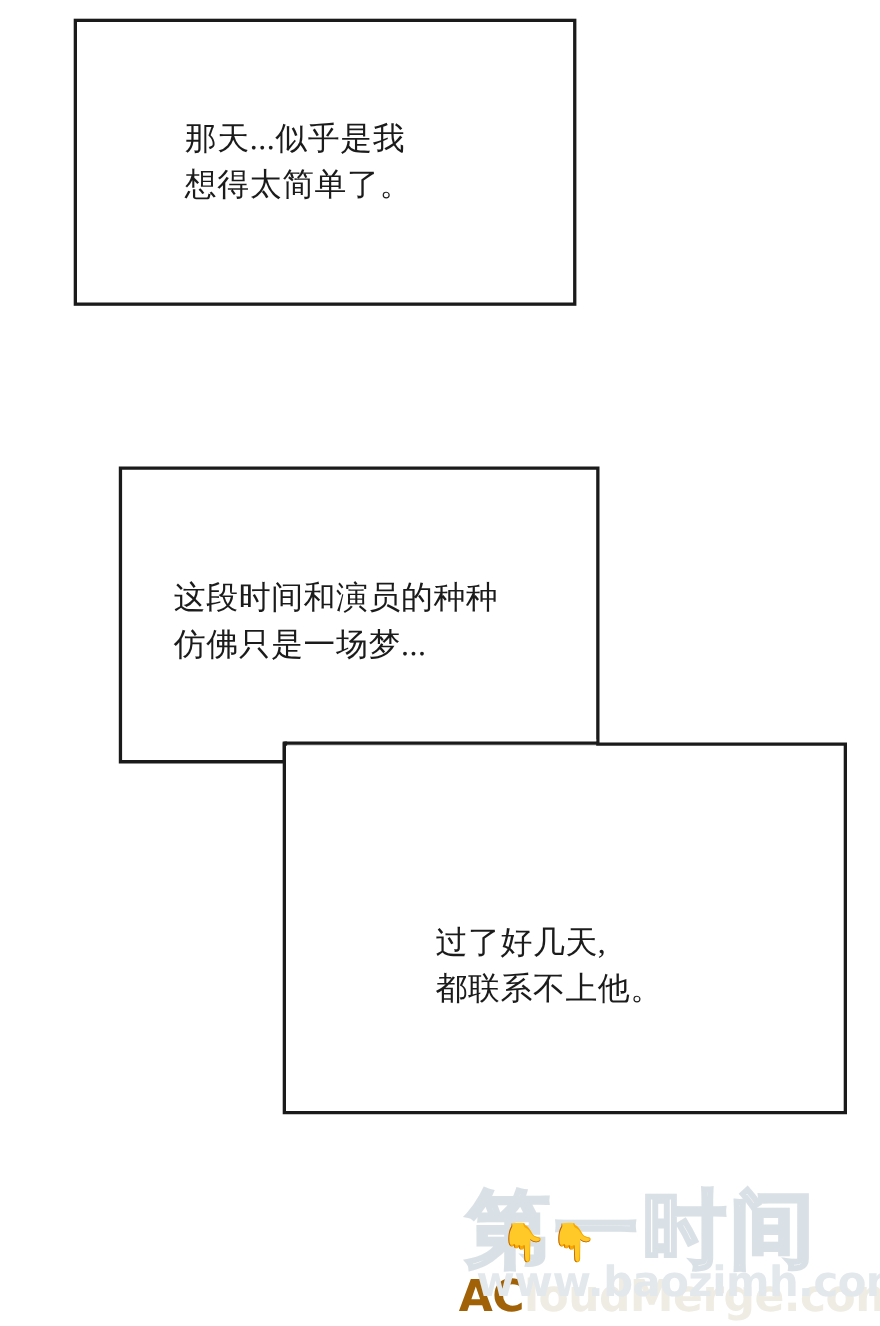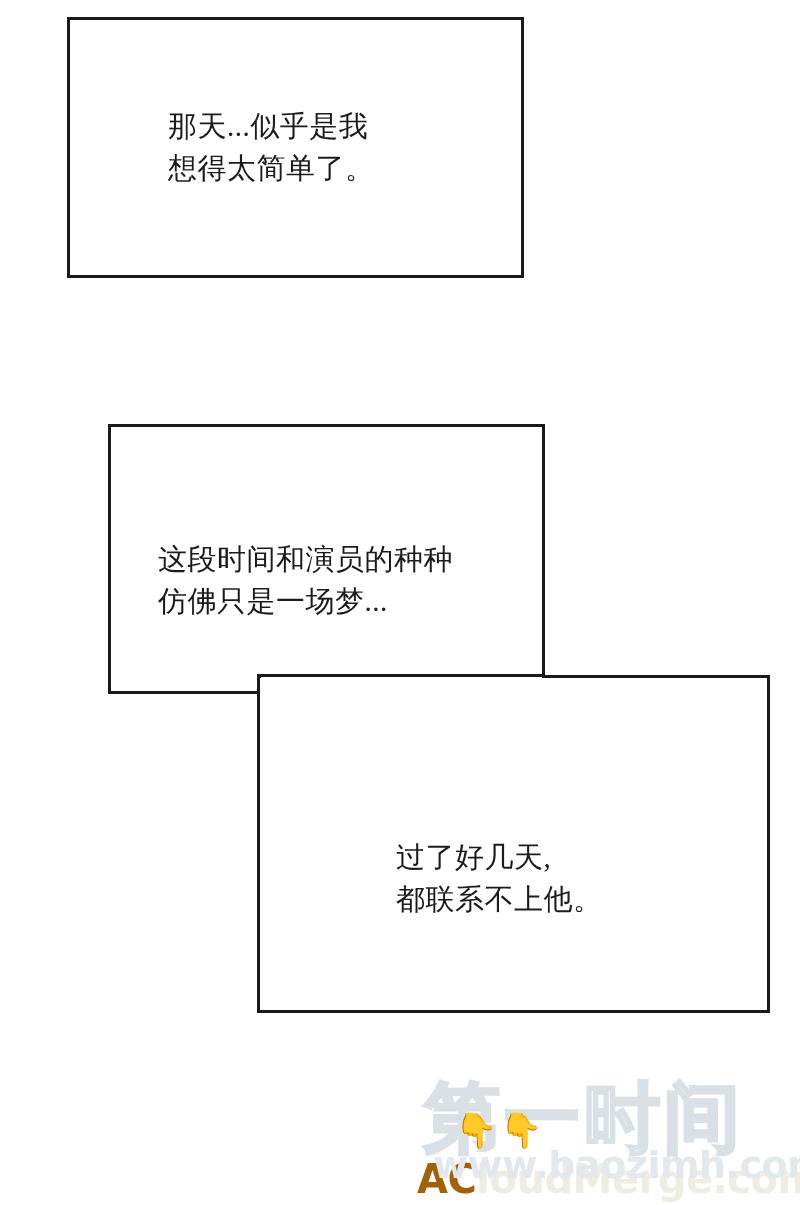--- a/index.html
+++ b/index.html
@@ -61,21 +61,20 @@
   }
   #panel-1-text {
     left: 168px;
     top: 105px;
   }
 
   
   #panel-2-text {
     left: 158px;
     top: 523px;
-    margin-top: 15px;
   }
 
   
   #panel-3-text {
     left: 396px;
     top: 836px;
   }
 
   
   .wm {

